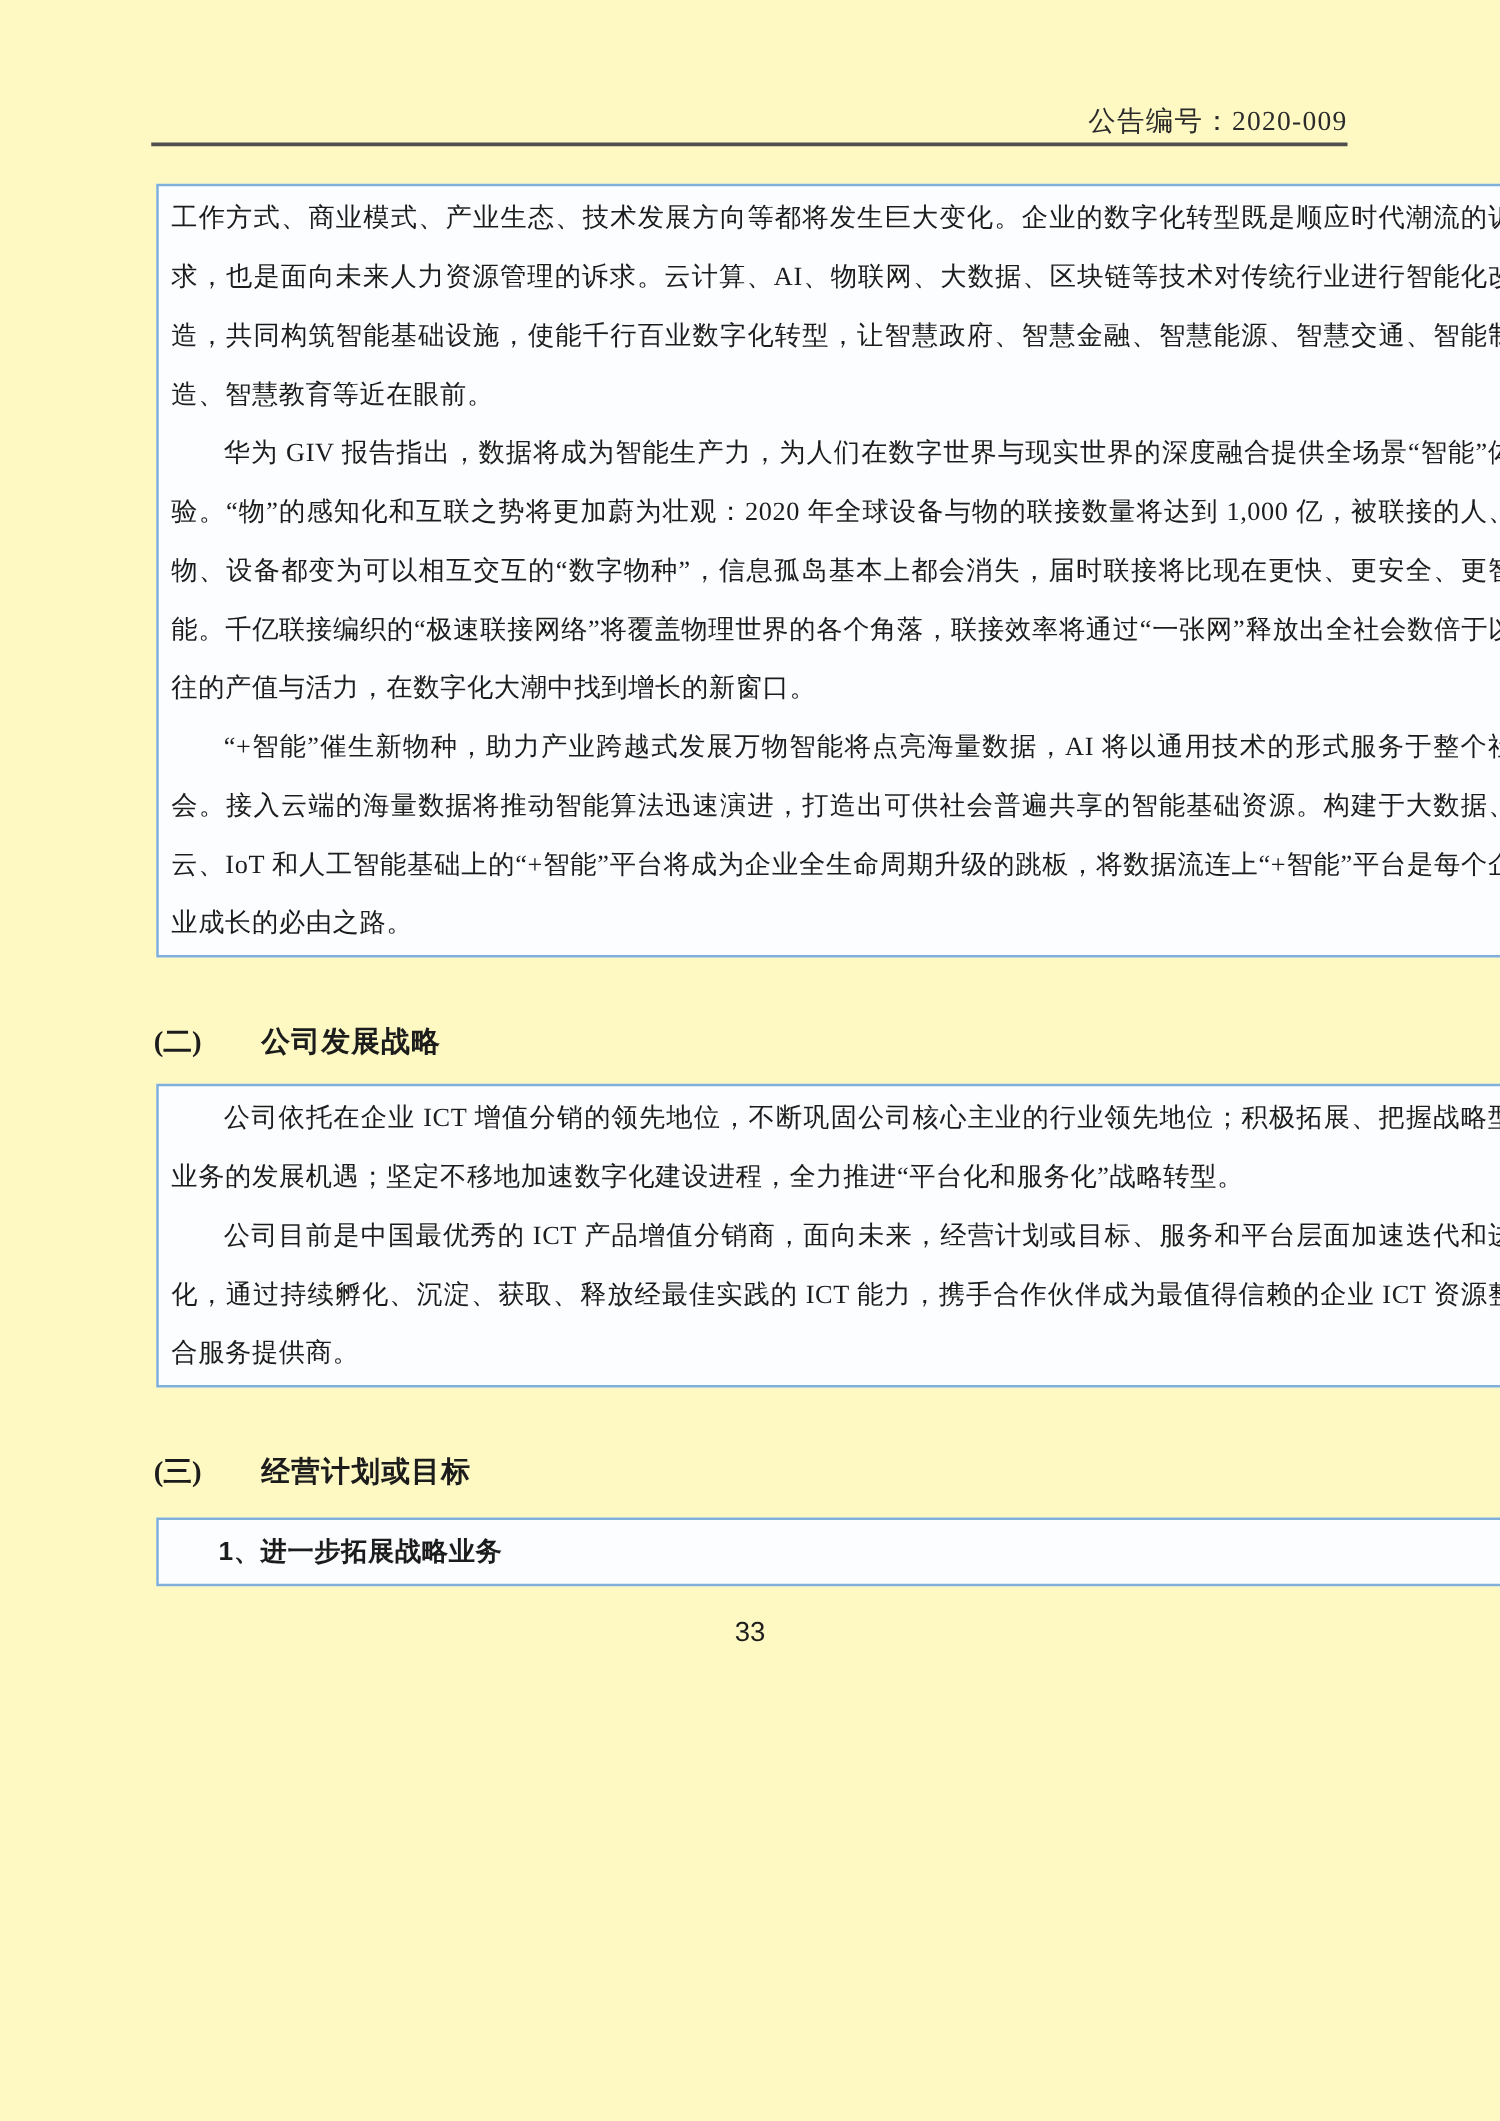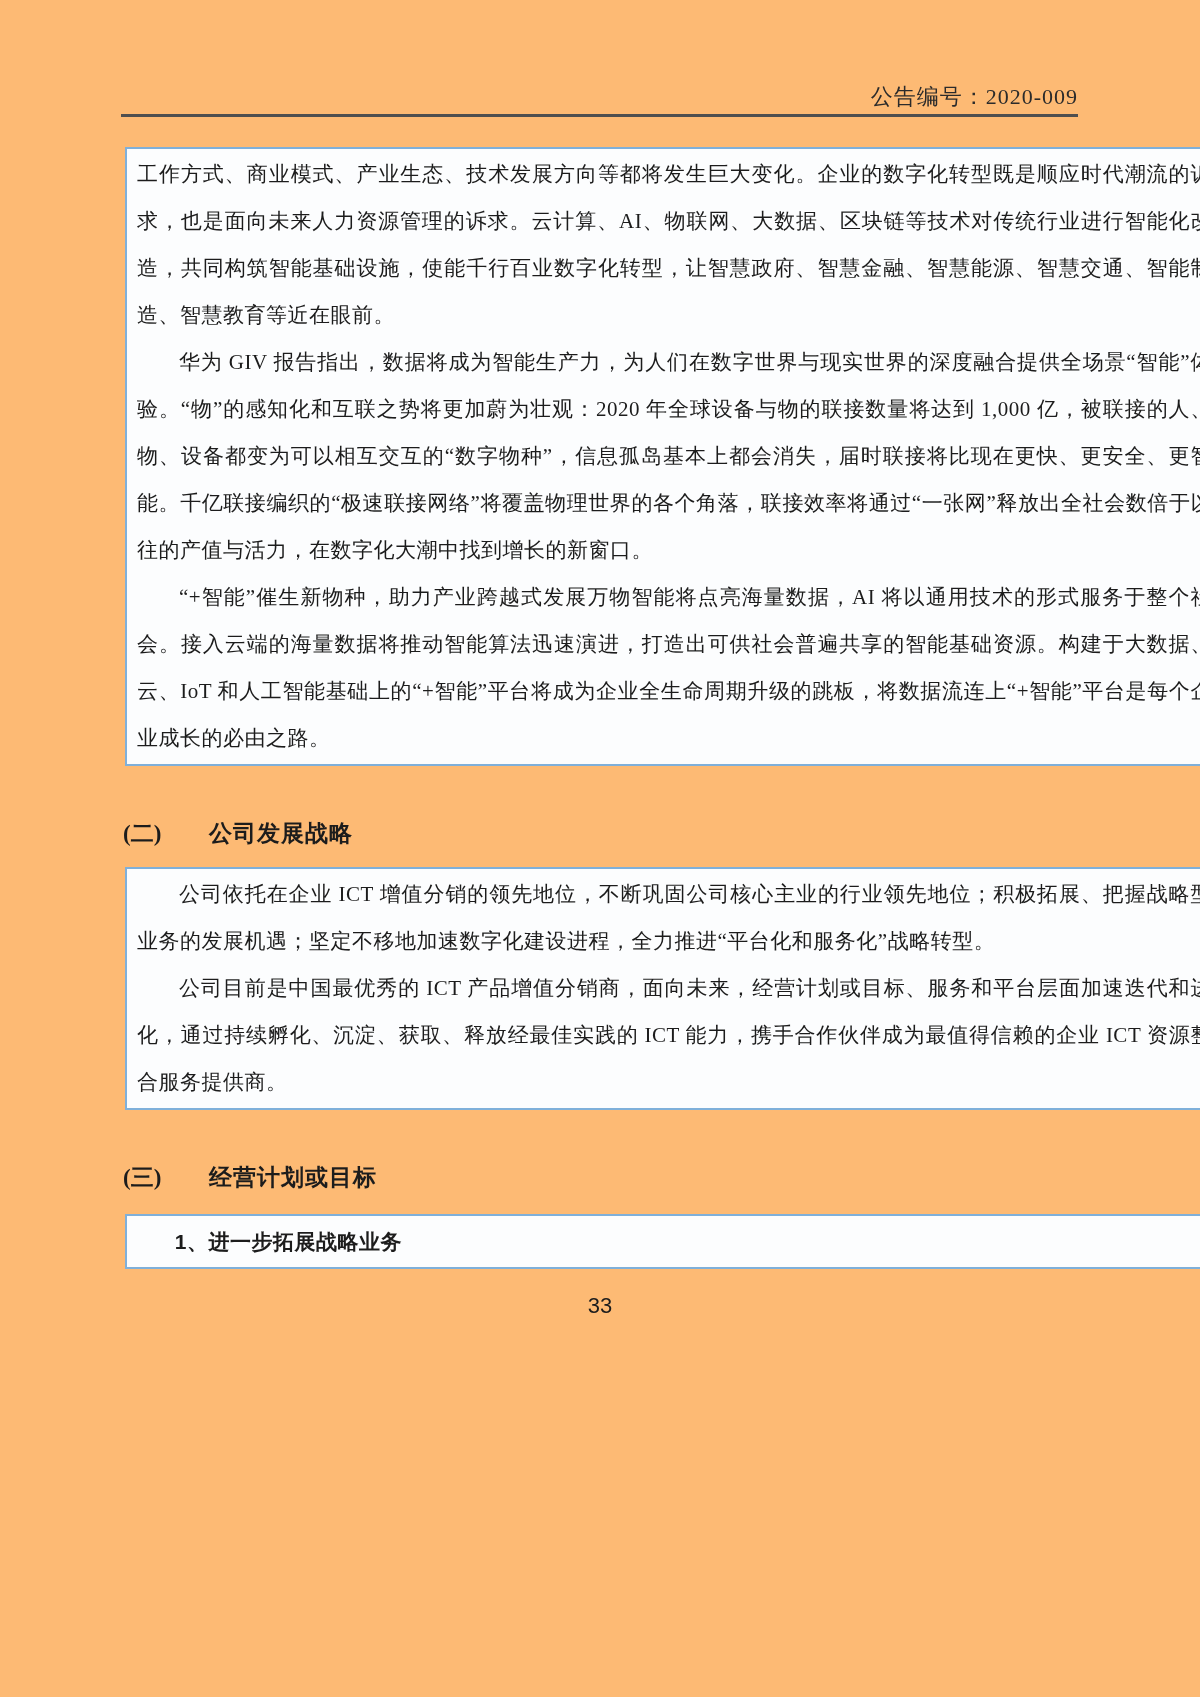--- a/index.html
+++ b/index.html
@@ -5,21 +5,21 @@
   html, body {
     margin: 0;
     padding: 0;
     background: #ffffff;
   }
   .page {
     position: relative;
     width: 1200px;
     height: 1697px;
     margin: 0 auto;
-    background: #fdba74;
+    background: #fef9c3;
     overflow: hidden;
     font-family: "Liberation Serif", "DejaVu Serif", serif;
     color: #1c1c1c;
   }
   .content {
     padding-top: 84px;
   }
   .doc-header {
     margin: 0 122px 0 124px;
     text-align: right;

